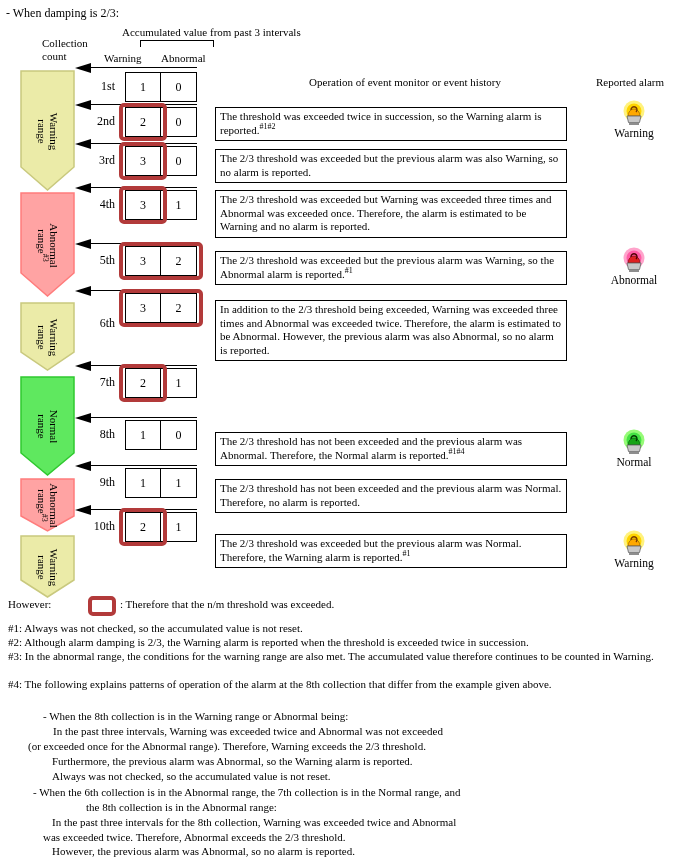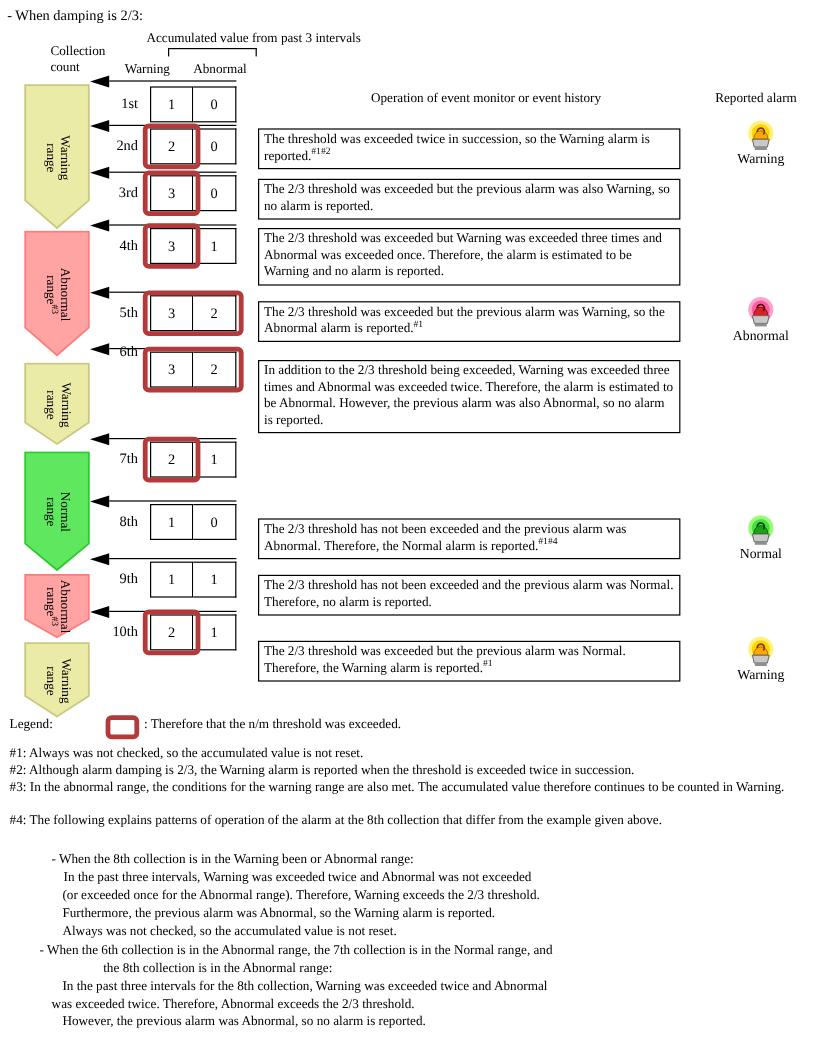--- a/index.html
+++ b/index.html
@@ -143,21 +143,21 @@
   <div class="abs connector" style="top:365px;"></div>
   <div class="abs connector" style="top:417px;"></div>
   <div class="abs connector" style="top:465px;"></div>
   <div class="abs connector" style="top:509px;"></div>
 
   <div class="abs ordinal" style="top:79px;">1st</div>
   <div class="abs ordinal" style="top:114px;">2nd</div>
   <div class="abs ordinal" style="top:153px;">3rd</div>
   <div class="abs ordinal" style="top:197px;">4th</div>
   <div class="abs ordinal" style="top:253px;">5th</div>
-  <div class="abs ordinal" style="top:286px;">6th</div>
+  <div class="abs ordinal" style="top:316px;">6th</div>
   <div class="abs ordinal" style="top:375px;">7th</div>
   <div class="abs ordinal" style="top:427px;">8th</div>
   <div class="abs ordinal" style="top:475px;">9th</div>
   <div class="abs ordinal" style="top:519px;">10th</div>
 
   <div class="abs cells" style="top:72px;">
       <div class="cell">1</div>
       <div class="cell">0</div>
     </div>
   <div class="abs cells" style="top:107px;">
@@ -253,32 +253,32 @@
       <circle class="glow1" cx="14" cy="11" r="10.5"></circle>
         <circle class="glow2" cx="14" cy="11" r="7.5"></circle>
       <path class="dome" d="M8,16 a6,7 0 1 1 12,0 z"></path>
         <path class="swirl" d="M11,10 a3,3 0 1 1 5,2" fill="none" stroke-width="1.4"></path>
       <path class="base" d="M7,16 h14 l-1.5,6.5 h-11 z"></path>
         <rect class="baseband" x="9" y="22.5" width="10" height="2.5"></rect>
     </svg>
     <div class="alarm-label">Warning</div>
   </div>
 
-  <div class="abs t11" style="left:8px;top:598px;">Legend:</div>
+  <div class="abs t11" style="left:8px;top:598px;">However:</div>
   <div class="abs legendbox"></div>
   <div class="abs t11" style="left:120px;top:598px;">: Therefore that the n/m threshold was exceeded.</div>
 
   <div class="abs fnote" style="left:8px;top:621px;">#1: Always was not checked, so the accumulated value is not reset.</div>
   <div class="abs fnote" style="left:8px;top:635px;">#2: Although alarm damping is 2/3, the Warning alarm is reported when the threshold is exceeded twice in succession.</div>
   <div class="abs fnote" style="left:8px;top:649px;">#3: In the abnormal range, the conditions for the warning range are also met. The accumulated value therefore continues to be counted in Warning.</div>
   <div class="abs fnote" style="left:8px;top:677px;">#4: The following explains patterns of operation of the alarm at the 8th collection that differ from the example given above.</div>
 
-  <div class="abs note" style="left:43px;top:710px;">- When the 8th collection is in the Warning been or Abnormal range:</div>
+  <div class="abs note" style="left:43px;top:710px;">- When the 8th collection is in the Warning range or Abnormal being:</div>
   <div class="abs note" style="left:53px;top:725px;">In the past three intervals, Warning was exceeded twice and Abnormal was not exceeded</div>
-  <div class="abs note" style="left:52px;top:740px;text-align:center;">(or exceeded once for the Abnormal range). Therefore, Warning exceeds the 2/3 threshold.</div>
+  <div class="abs note" style="left:28px;top:740px;text-align:center;">(or exceeded once for the Abnormal range). Therefore, Warning exceeds the 2/3 threshold.</div>
   <div class="abs note" style="left:52px;top:755px;">Furthermore, the previous alarm was Abnormal, so the Warning alarm is reported.</div>
   <div class="abs note" style="left:52px;top:770px;">Always was not checked, so the accumulated value is not reset.</div>
   <div class="abs note" style="left:33px;top:786px;">- When the 6th collection is in the Abnormal range, the 7th collection is in the Normal range, and</div>
   <div class="abs note" style="left:48px;top:801px;padding-left:38px;">the 8th collection is in the Abnormal range:</div>
   <div class="abs note" style="left:52px;top:816px;">In the past three intervals for the 8th collection, Warning was exceeded twice and Abnormal</div>
   <div class="abs note" style="left:43px;top:831px;">was exceeded twice. Therefore, Abnormal exceeds the 2/3 threshold.</div>
   <div class="abs note" style="left:52px;top:845px;">However, the previous alarm was Abnormal, so no alarm is reported.</div>
 
 </div>
 

